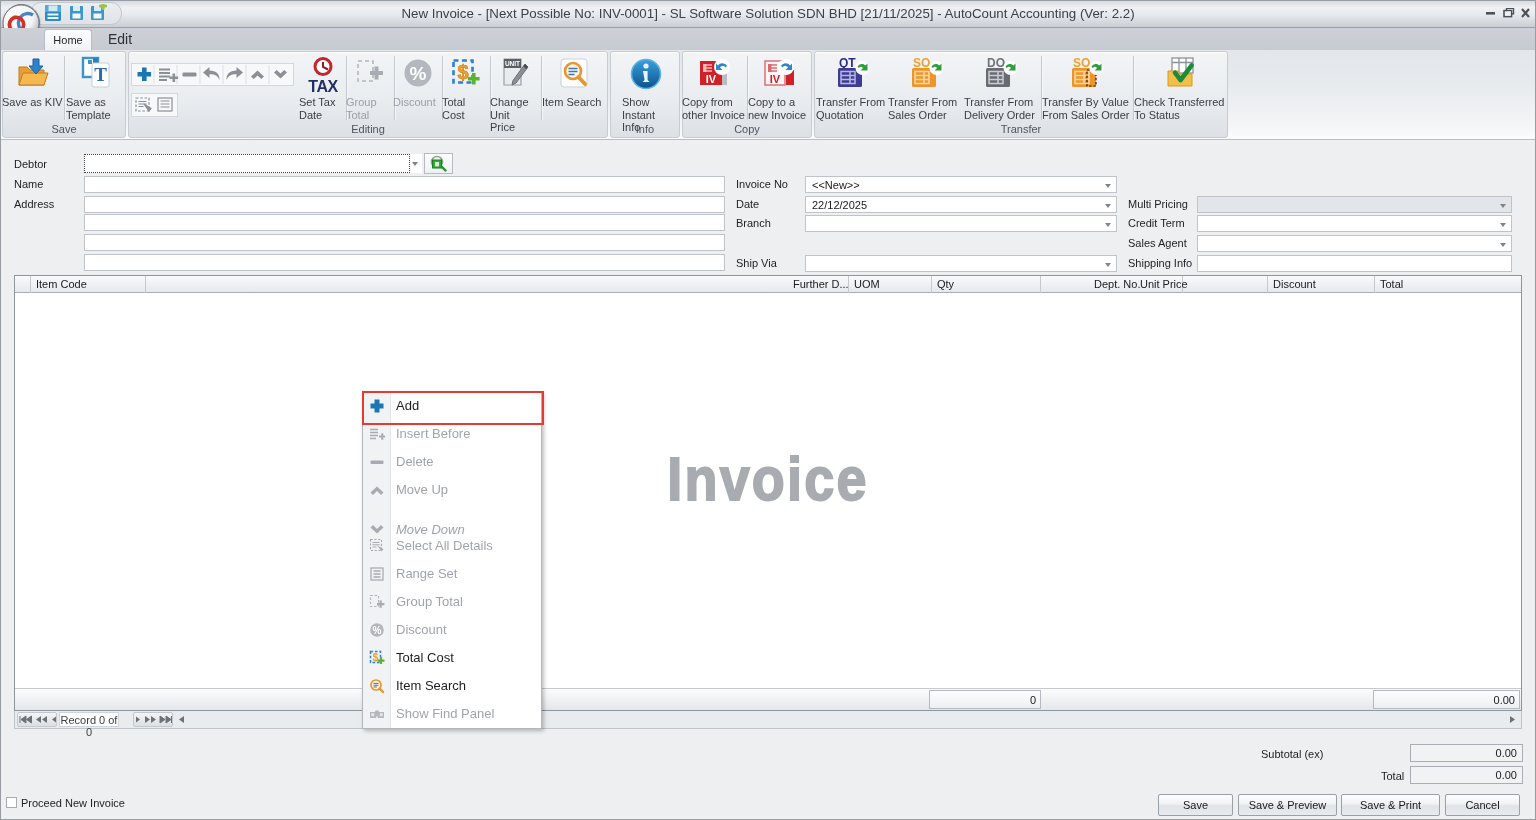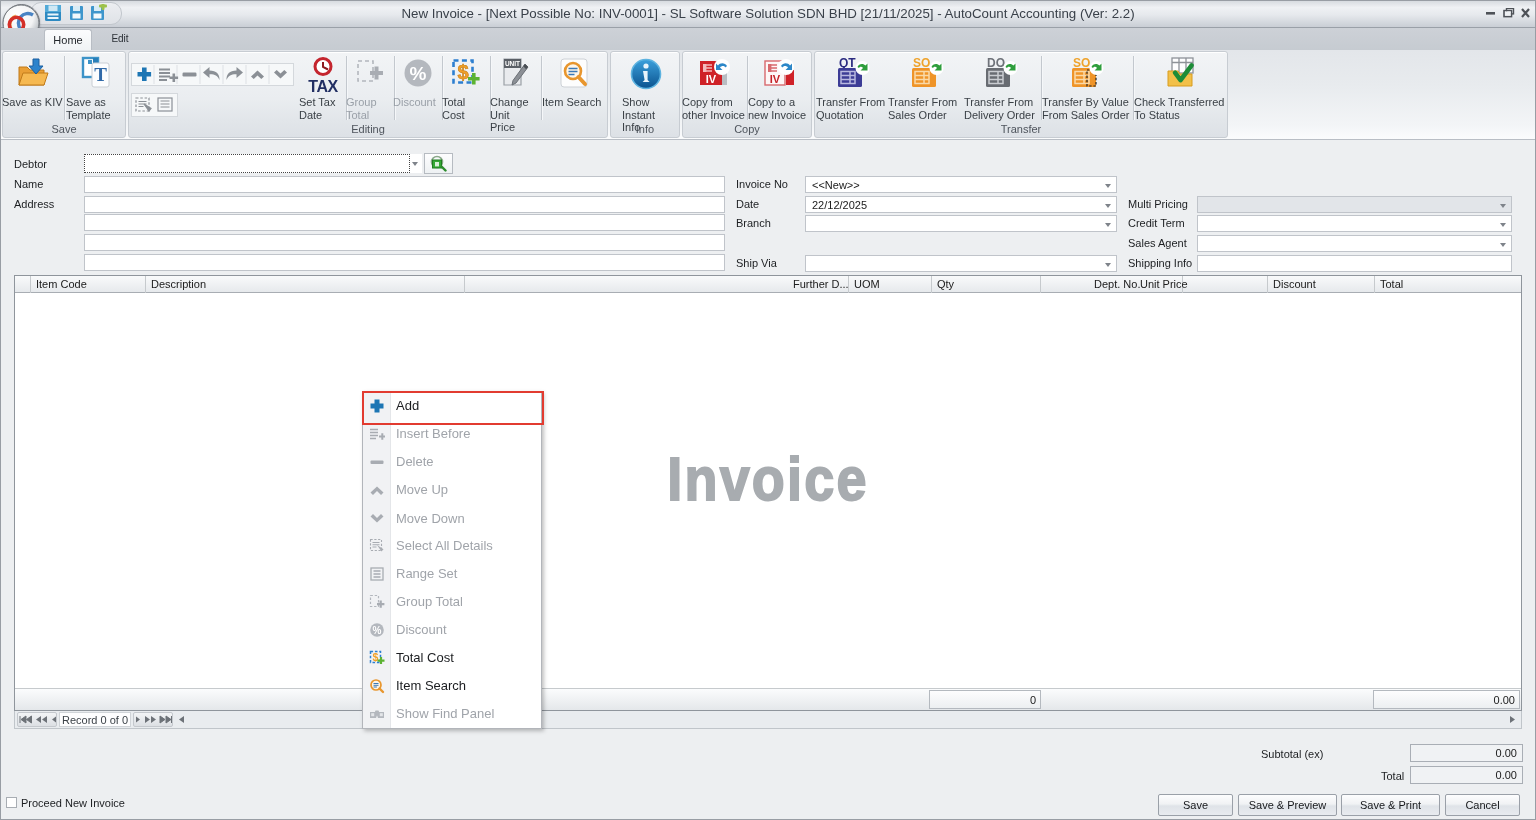--- a/index.html
+++ b/index.html
@@ -20,21 +20,21 @@
 #qat { position:absolute; left:30px; top:2px; width:92px; height:23px; background:linear-gradient(#eceef1,#dfe2e7); border:1px solid #c2c7cd; border-radius:11px; }
 
 
 #logo { position:absolute; left:3px; top:4px; width:37px; height:37px; border-radius:50%;
   background:radial-gradient(circle at 40% 30%, #ffffff 40%, #d2d6da 75%, #8d9197 100%);
   border:1px solid #7a7e85; box-shadow:0 1px 2px rgba(0,0,0,.3); }
 
 
 #tabrow { position:absolute; left:0; top:28px; width:1536px; height:22px; background:linear-gradient(#cdd1d7,#c6cbd1); }
 #tab-home { position:absolute; left:44px; top:29px; width:48px; height:21px; background:linear-gradient(#fbfcfd,#f0f3f5); border:1px solid #b8bdc4; border-bottom:none; border-radius:3px 3px 0 0; text-align:center; line-height:20px; font-size:11px; color:#23272c; }
-#tab-edit { position:absolute; left:98px; top:29px; width:44px; height:21px; text-align:center; line-height:20px; font-size:10px; color:#2b3036; }
+#tab-edit { position:absolute; left:98px; top:29px; width:44px; height:21px; text-align:center; line-height:20px; font-size:14px; color:#2b3036; }
 
 
 #ribbon { position:absolute; left:0; top:50px; width:1536px; height:90px;
   background:linear-gradient(to bottom,#e3e6ea 0%,#e8ebee 40%,#f3f5f7 85%,#fbfcfd 100%); border-bottom:1px solid #b9bec5; }
 .rgroup { position:absolute; top:51px; height:87px; background:linear-gradient(to bottom,#f2f4f6 0%,#eaedf0 55%,#e2e6ea 80%,#dde1e6 100%); border:1px solid #c7ccd2; border-radius:3px; box-shadow:inset 0 1px 0 #fff; }
 .rcaption { position:absolute; bottom:1px; left:1px; right:1px; height:13px; text-align:center; font-size:11px; color:#4e545c; line-height:13px; }
 .rbtn-label { position:absolute; width:100%; text-align:left; font-size:11px; color:#3a4046; line-height:12.5px; }
 .rbtn-label.dis { color:#9aa0a8; }
 .vsep { position:absolute; top:4px; height:76px; width:1px; background:#c3c8ce; box-shadow:1px 0 0 #f5f7f9; }
 
@@ -380,21 +380,20 @@
 <div class="fld" style="left:1197px; top:215px; width:315px; height:17px;"></div>
 <div class="arrow" style="left:1500px; top:223px;"></div>
 <div class="fld" style="left:1197px; top:235px; width:315px; height:17px;"></div>
 <div class="arrow" style="left:1500px; top:243px;"></div>
 <div class="fld" style="left:1197px; top:255px; width:315px; height:17px;"></div>
 
 <div id="grid">
   <div id="ghead">
     <div class="gcol" style="left:0; width:16px;"></div>
     <div class="gcol" style="left:16px; width:115px;">Item Code</div>
-    <div class="gcol" style="left:131px; width:319px;">Description</div>
     <div class="gcol" style="left:773px; width:61px;">Further D...</div>
     <div class="gcol" style="left:834px; width:83px;">UOM</div>
     <div class="gcol" style="left:917px; width:109px;">Qty</div>
     <div class="gcol" style="left:1026px; width:94px;margin-left:48px;">Dept. No.</div>
     <div class="gcol" style="left:1120px; width:133px;">Unit Price</div>
     <div class="gcol" style="left:1253px; width:107px;">Discount</div>
     <div class="gcol" style="left:1360px; width:146px; border-right:none;">Total</div>
   </div>
   <div id="gfoot">
     <div class="fcell" style="left:914px; width:112px;">0</div>
@@ -403,21 +402,21 @@
 </div>
 <div id="gnav">
   <div class="abs" style="left:2px; top:1px; width:40px; height:15px; background:linear-gradient(#f2f4f6,#dcdfe3); border:1px solid #c4c8cd; border-radius:2px;"></div>
   <svg class="abs" style="left:4px; top:4px;" width="38" height="9" viewBox="0 0 38 9">
     <g fill="#6d7278">
       <path d="M1 1 v7 M2 4.5 L7 1 v7 Z M7.5 4.5 L12.5 1 v7 Z" stroke="#6d7278" stroke-width="1"></path>
       <path d="M17 4.5 L22 1 v7 Z M23 4.5 L28 1 v7 Z"></path>
       <path d="M33 4.5 L37 1.5 v6 Z"></path>
     </g>
   </svg>
-  <div class="abs" style="left:44px; top:1px; width:72px; height:15px; background:#fdfdfe; border:1px solid #d0d4d8; text-align:center; padding-top:1px;">Record 0 of 0</div>
+  <div class="abs" style="left:44px; top:1px; width:60px; height:15px; background:#fdfdfe; border:1px solid #d0d4d8; text-align:center; padding-top:1px;">Record 0 of 0</div>
   <div class="abs" style="left:118px; top:1px; width:40px; height:15px; background:linear-gradient(#f2f4f6,#dcdfe3); border:1px solid #c4c8cd; border-radius:2px;"></div>
   <svg class="abs" style="left:120px; top:4px;" width="38" height="9" viewBox="0 0 38 9">
     <g fill="#6d7278">
       <path d="M1 1.5 L5 4.5 L1 7.5 Z"></path>
       <path d="M10 1 L15 4.5 L10 8 Z M16 1 L21 4.5 L16 8 Z"></path>
       <path d="M25 1 L30 4.5 L25 8 Z M31 1 L36 4.5 L31 8 Z M36.5 1 v7" stroke="#6d7278" stroke-width="1"></path>
     </g>
   </svg>
   <svg class="abs" style="left:163px; top:4px;" width="8" height="9" viewBox="0 0 8 9">
       <path d="M6 1 L1 4.5 L6 8 Z" fill="#6d7278"></path>
@@ -467,21 +466,21 @@
         <rect x="1.5" y="6.5" width="13" height="3.4" rx="1" fill="#a8acb2"></rect>
       </svg>
     <div class="txt dis">Delete</div>
     </div>
   <div class="mi" style="top:84px;">
     <svg class="ic" viewBox="0 0 16 16">
         <path d="M1.5 10.5 L8 4.5 L14.5 10.5 L12 13 L8 9 L4 13 Z" fill="#a8acb2"></path>
       </svg>
     <div class="txt dis">Move Up</div>
     </div>
-  <div class="mi" style="top:113px;">
+  <div class="mi" style="top:124px;font-style:italic;">
     <svg class="ic" viewBox="0 0 16 16">
         <path d="M1.5 5.5 L8 11.5 L14.5 5.5 L12 3 L8 7 L4 3 Z" fill="#a8acb2"></path>
       </svg>
     <div class="txt dis">Move Down</div>
     </div>
   <div class="mi" style="top:140px;">
     <svg class="ic" viewBox="0 0 16 16">
         <g stroke="#a8acb2" stroke-width="1.1" fill="none">
           <rect x="1.5" y="1.5" width="11" height="11" stroke-dasharray="2.2 1.6"></rect>
           <path d="M3.5 4.5 h7 M3.5 6.8 h7 M3.5 9 h4"></path>

